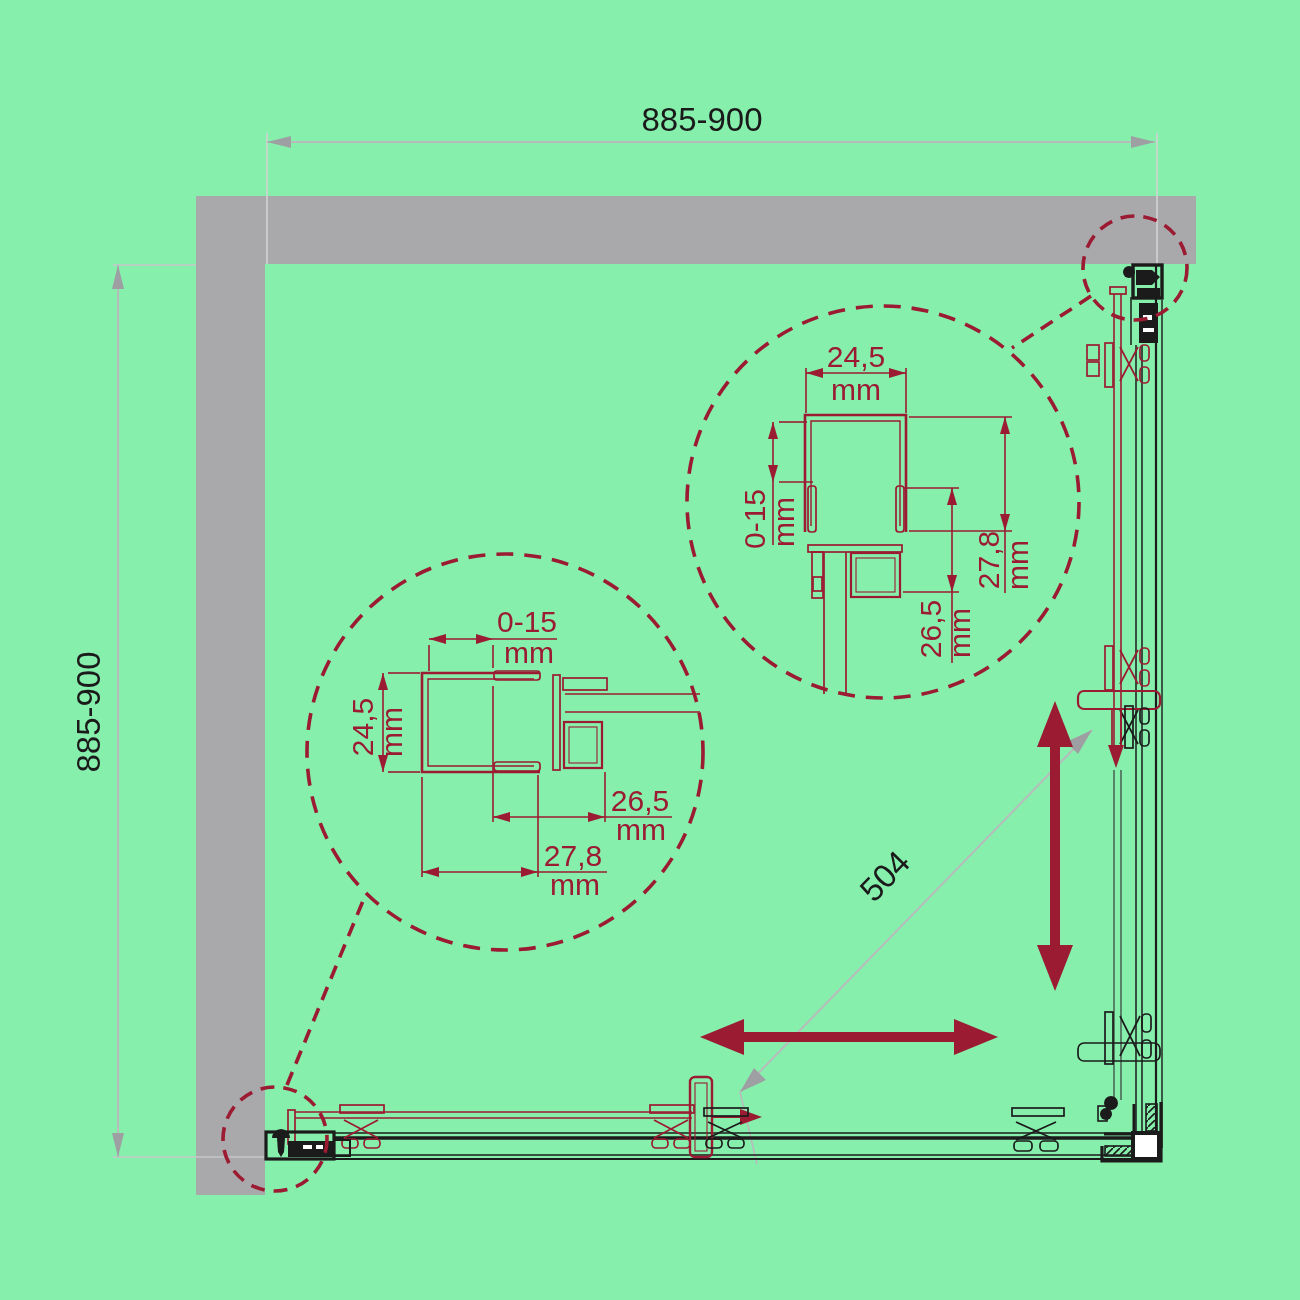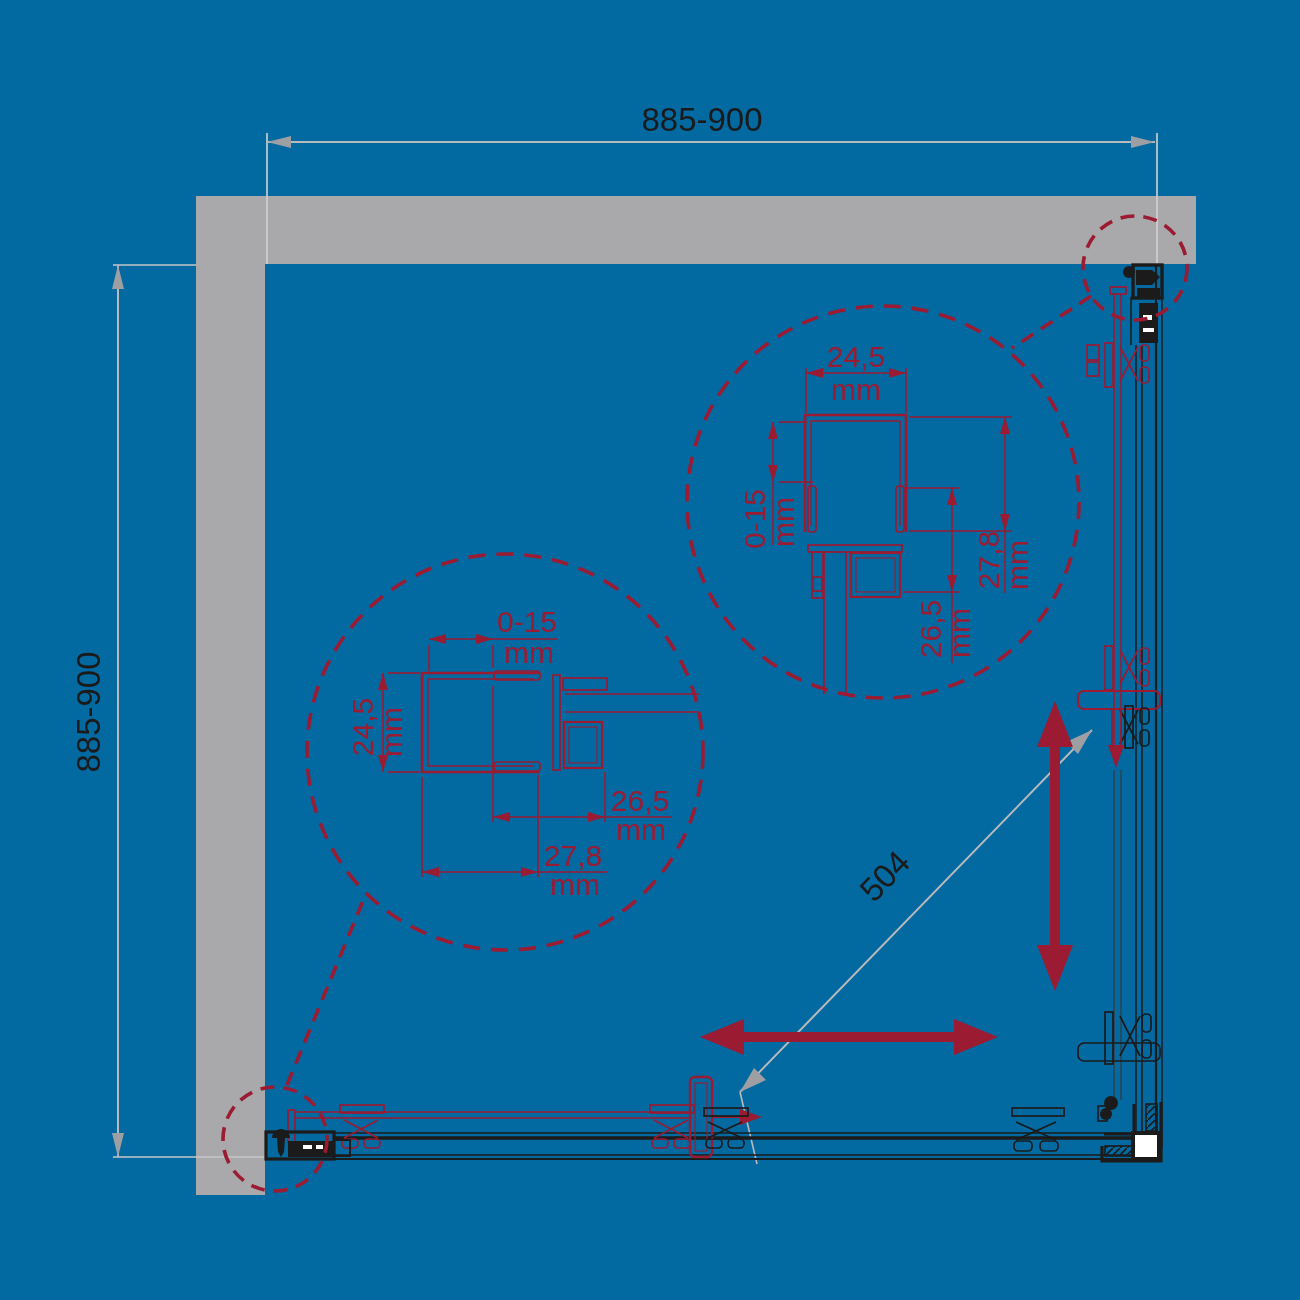--- a/index.html
+++ b/index.html
@@ -1,16 +1,16 @@
 <!DOCTYPE html>
 <html><head>
 <meta charset="utf-8">
 <style>
   html,body{margin:0;padding:0;background:#fff;}
-  #stage{position:relative;width:1300px;height:1300px;background:#0369a1;overflow:hidden;}
+  #stage{position:relative;width:1300px;height:1300px;background:#86efac;overflow:hidden;}
   svg{position:absolute;left:0;top:0;}
   text{font-family:"Liberation Sans", sans-serif;}
   .dim-black{font-size:33px;fill:#1a1a1a;}
   .dim-accent{font-size:30px;fill:#9b1b32;}
   .thin-red{stroke:#9b1b32;stroke-width:1.7;fill:none;}
   .thin-black{stroke:#1b1b1b;stroke-width:1.7;fill:none;}
 </style>
 </head>
 <body>
 

